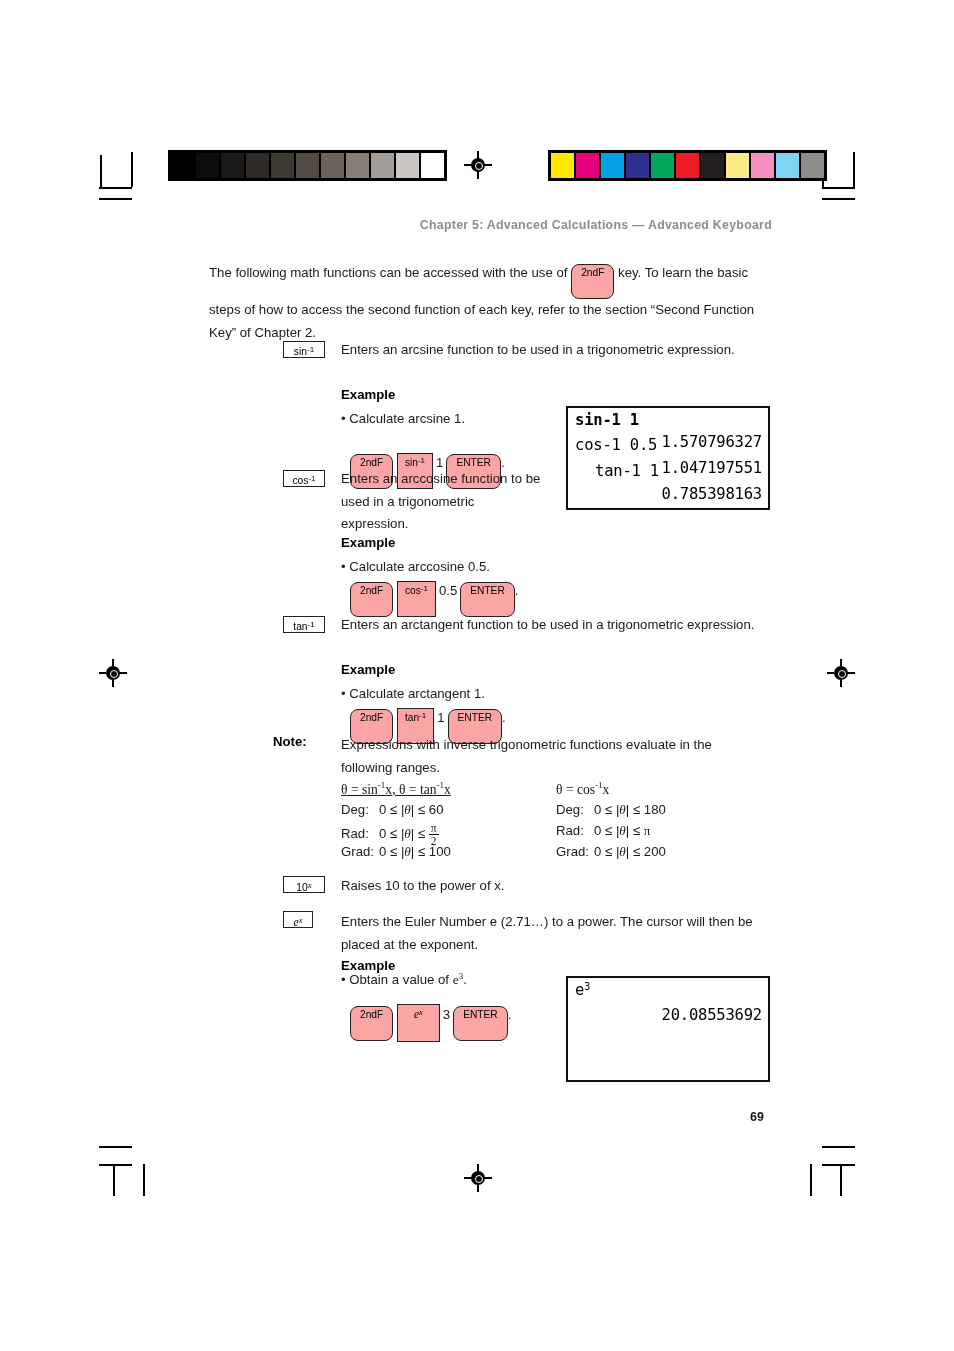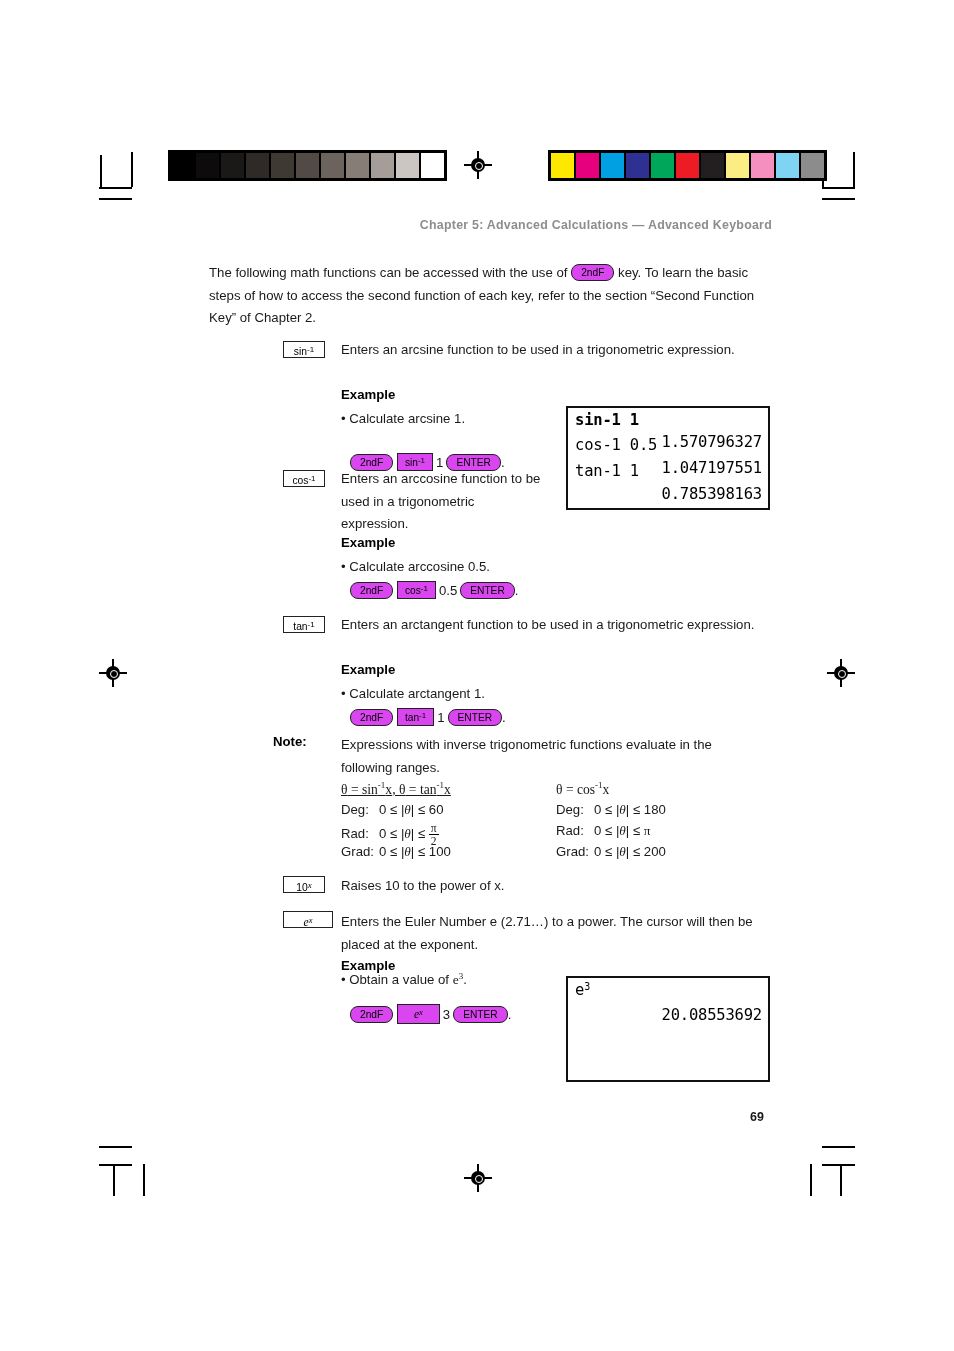--- a/index.html
+++ b/index.html
@@ -69,24 +69,24 @@
     margin: 0;
     font-size: 13.2px;
     line-height: 22.5px;
     color: #1a1a1a;
   }
 
   
   .key {
     display: inline-block;
     border: 1px solid #222;
-    background: #d946ef;
+    background: #fca5a5;
     font-size: 10.2px;
     line-height: 1;
-    padding: 3px 7px 2px 7px;
+    padding: 3px 7px 20px 7px;
     text-align: center;
     vertical-align: 1px;
     white-space: nowrap;
     color: #000;
   }
   .key.round { border-radius: 8px; padding-left: 9px; padding-right: 9px; }
   .key.sq { border-radius: 0; }
   .key sup { font-size: 8px; vertical-align: 3px; }
 
   
@@ -279,21 +279,21 @@
 <p class="body-text" style="left:341px; top:339px; width:434px;">Enters an arcsine function to be used in a trigonometric expression.</p>
 <p class="lbl-bold" style="left:341px; top:387px;">Example</p>
 <p class="bullet-line" style="left:341px; top:408px;text-align:center;">• Calculate arcsine 1.</p>
 <p class="keyseq" style="left:350px; top:453px;"><span class="key round">2ndF</span> <span class="key sq"><span>sin</span><sup>-1</sup></span><span class="num">1</span><span class="key round">ENTER</span><span>.</span></p>
 
 <div class="lcd" style="left:566px; top:406px; width:204px; height:104px;">
   <div class="row left" style="top:3px;font-weight:bold;"><span>sin-1 1</span></div>
   <div class="row right" style="top:25px;">1.570796327</div>
   <div class="row left" style="top:28px;"><span>cos-1 0.5</span></div>
   <div class="row right" style="top:51px;">1.047197551</div>
-  <div class="row left" style="top:54px;"><span>tan-1 1</span></div>
+  <div class="row left" style="top:54px;margin-left:20px;"><span>tan-1 1</span></div>
   <div class="row right" style="top:77px;">0.785398163</div>
 </div>
 
 <div class="keybox" style="left:283px; top:470px; width:42px;"><span>cos</span><sup>-1</sup></div>
 <p class="body-text" style="left:341px; top:468px; width:200px;">Enters an arccosine function to be used in a trigonometric expression.</p>
 <p class="lbl-bold" style="left:341px; top:535px;">Example</p>
 <p class="bullet-line" style="left:341px; top:556px;">• Calculate arccosine 0.5.</p>
 <p class="keyseq" style="left:350px; top:581px;"><span class="key round">2ndF</span> <span class="key sq"><span>cos</span><sup>-1</sup></span><span class="num">0.5</span><span class="key round">ENTER</span><span>.</span></p>
 
 <div class="keybox" style="left:283px; top:616px; width:42px;"><span>tan</span><sup>-1</sup></div>
@@ -327,21 +327,21 @@
 <p class="rangerow" style="left:556px; top:823px;">
   <span class="lab">Rad:</span>0 ≤ |<span class="sym">θ</span>| ≤ <span class="pi">π</span>
 </p>
 <p class="rangerow" style="left:556px; top:844px;">
   <span class="lab">Grad:</span>0 ≤ |<span class="sym">θ</span>| ≤ <span>200</span>
 </p>
 
 <div class="keybox" style="left:283px; top:876px; width:42px;"><span>10</span><sup class="ital" style="font-size:9px; vertical-align:3px;">x</sup></div>
 <p class="body-text" style="left:341px; top:875px; width:420px;"><span>Raises 10 to the power of x.</span></p>
 
-<div class="keybox" style="left:283px; top:911px; width:50px;"><span class="ital"><span>e</span><sup>x</sup></span></div>
+<div class="keybox" style="left:283px; top:911px; width:30px;"><span class="ital"><span>e</span><sup>x</sup></span></div>
 <p class="body-text" style="left:341px; top:911px; width:420px;">Enters the Euler Number e (2.71…) to a power. The cursor will then be placed at the exponent.</p>
 <p class="lbl-bold" style="left:341px; top:958px;">Example</p>
 <p class="bullet-line" style="left:341px; top:958px;margin-top:7px;">• Obtain a value of <span class="math it">e</span><sup style="font-family:'Liberation Serif',serif; font-size:9px;">3</sup>.</p>
 <p class="keyseq" style="left:350px; top:1004px;"><span class="key round">2ndF</span> <span class="key sq" style="padding-left:16px;padding-right:16px;"><span class="ital" style="font-family:'Liberation Serif',serif;font-style:italic;font-size:11.5px;"><span>e</span><sup style="font-size:8.5px">x</sup></span></span><span class="num">3</span><span class="key round">ENTER</span><span>.</span></p>
 
 <div class="lcd" style="left:566px; top:976px; width:204px; height:106px;">
   <div class="row left" style="top:3px;"><span>e</span><sup>3</sup></div>
   <div class="row right" style="top:28px;">20.08553692</div>
 </div>
 

